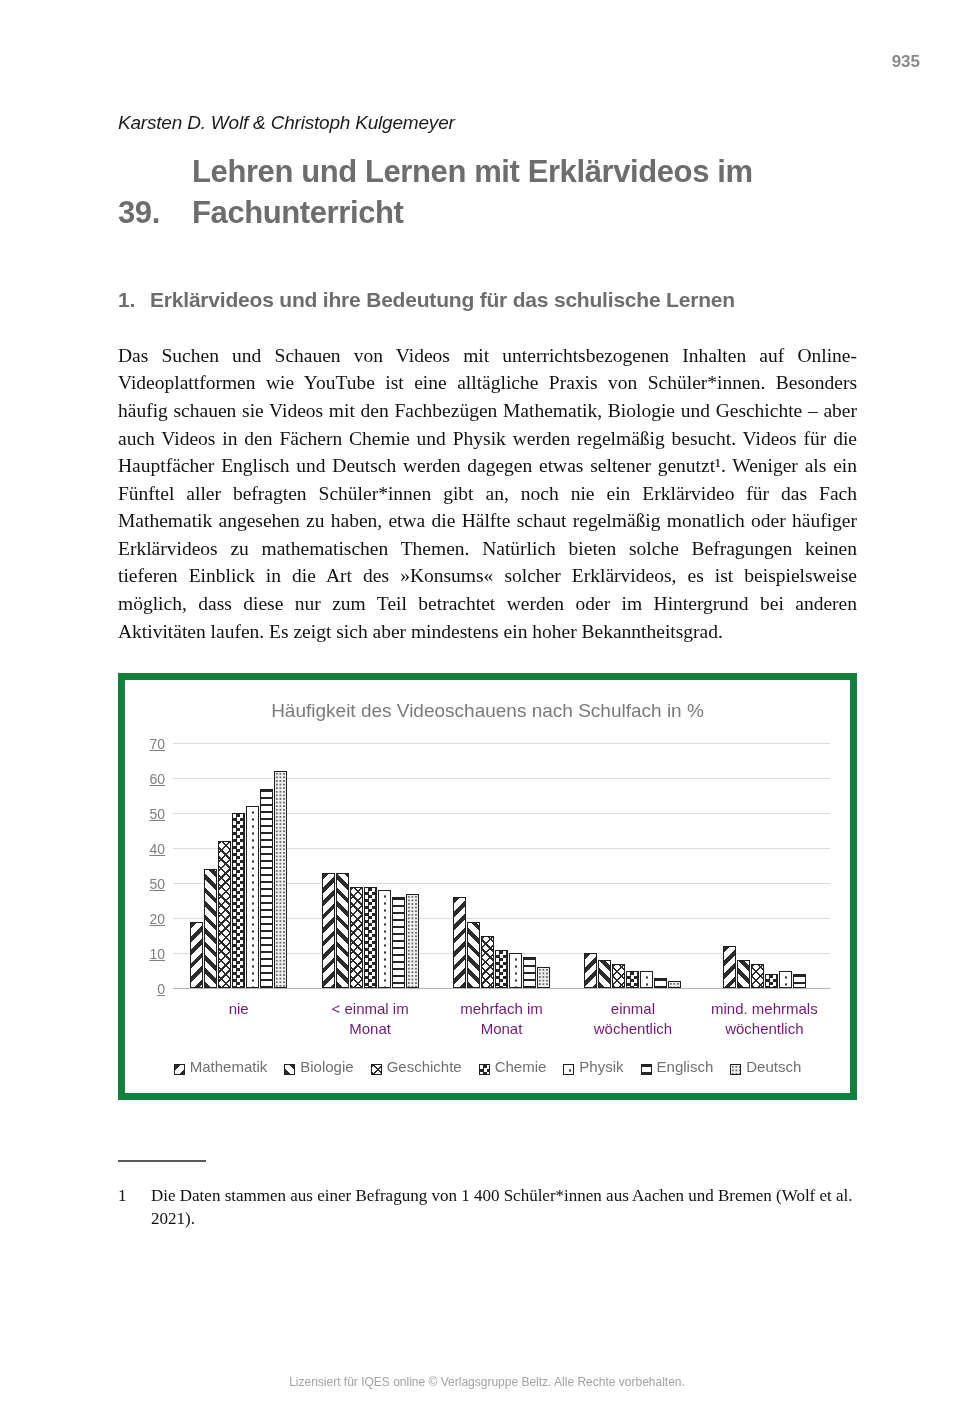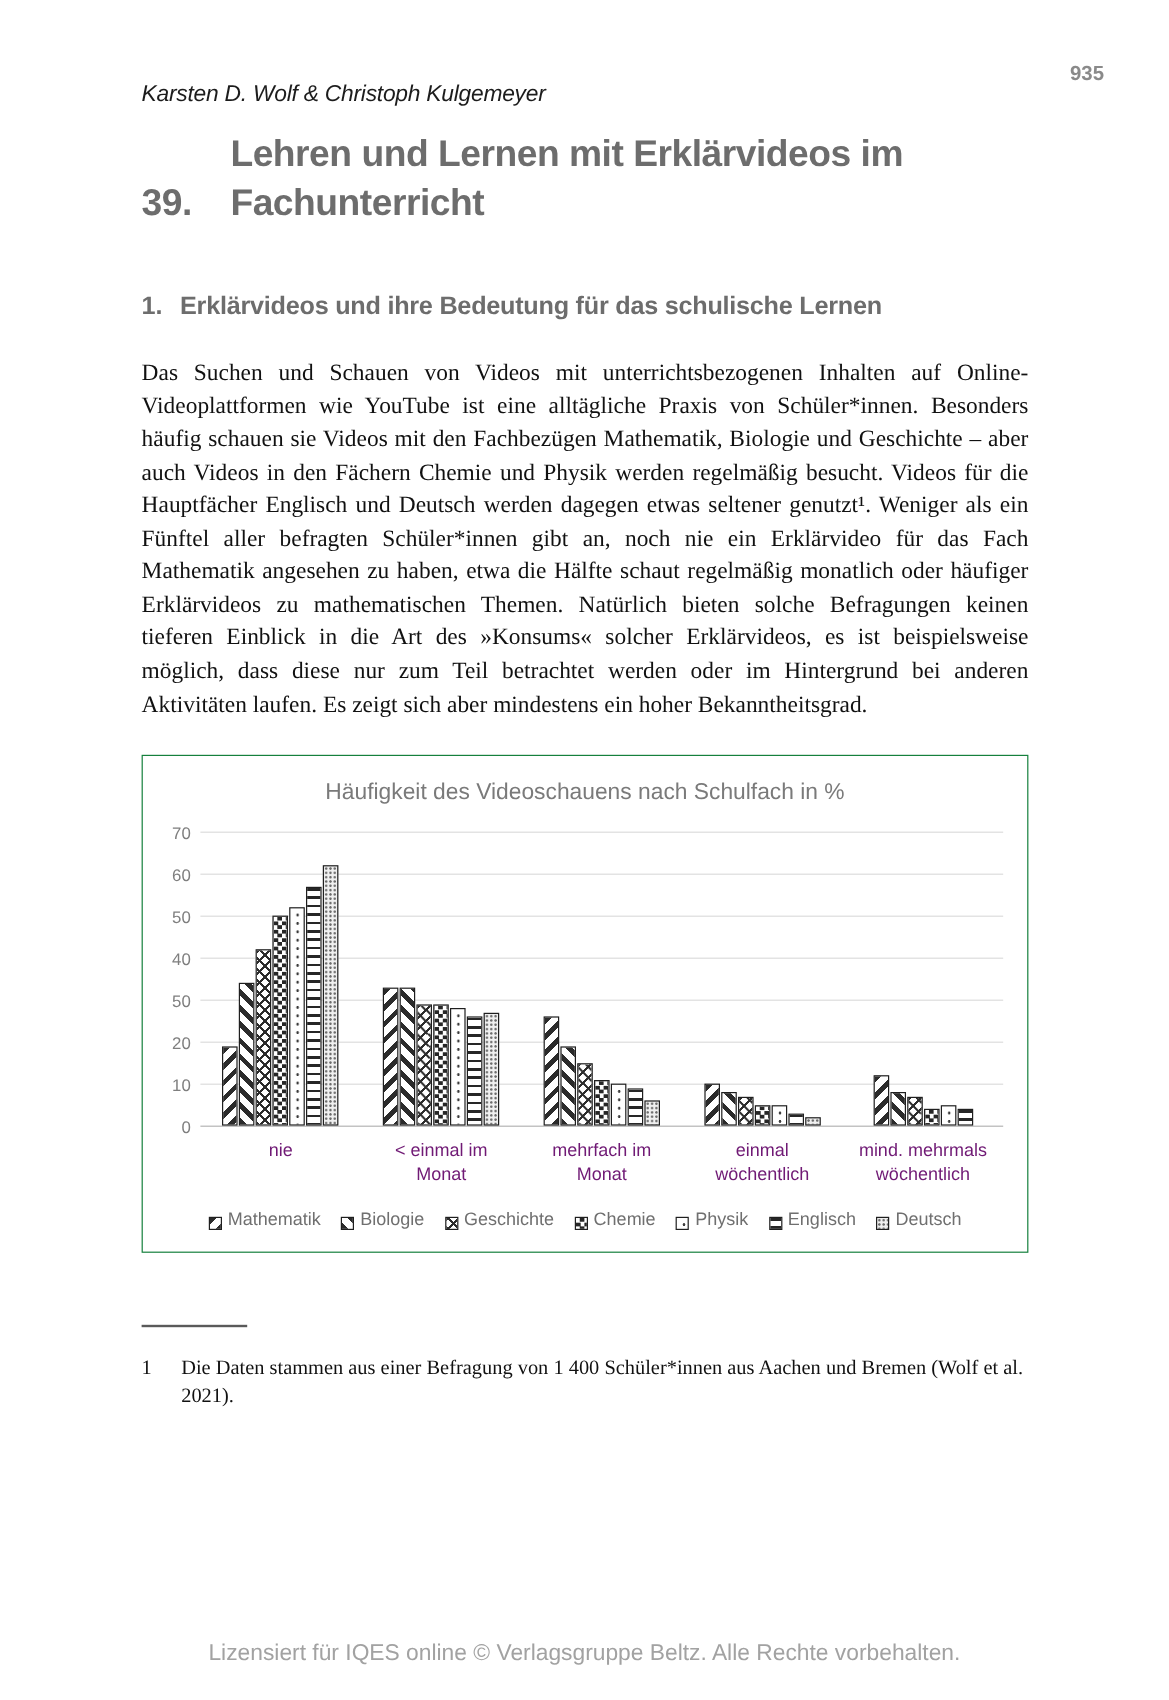--- a/index.html
+++ b/index.html
@@ -10,21 +10,21 @@
     font-family:"Liberation Serif", serif; color:#1a1a1a;
   }
   .content { padding:0 117px 0 118px; }
 
   .page-number {
     position:absolute; top:52px; right:54px;
     font-family:"Liberation Sans", sans-serif; font-weight:bold;
     font-size:17px; color:#8a8a8a;
   }
   .authors {
-    margin-top:68px;
+    margin-top:112px;
     font-family:"Liberation Sans", sans-serif; font-style:italic;
     font-size:19px; color:#1c1c1c; letter-spacing:-0.2px;
   }
   .chapter-title {
     display:flex; margin-top:18px;
     font-family:"Liberation Sans", sans-serif; font-weight:bold;
     font-size:31px; line-height:1.32; color:#6d6d6d; letter-spacing:-0.4px;align-items:flex-end;
   }
   .chapter-title .ch-num { width:74px; flex:none; }
   .chapter-title .ch-text { max-width:630px; }
@@ -36,31 +36,31 @@
   }
   .section-heading .sec-num { width:32px; flex:none; }
 
   .body-paragraph {
     margin-top:30px; font-size:19.5px; line-height:1.415;
     text-align:justify; color:#111;
   }
 
   
   .chart-box {
-    margin-top:28px; border:1px solid #15803d; background:#fff;
+    margin-top:28px; border:7px solid #15803d; background:#fff;
     padding:16px 14px 16px 14px;
     font-family:"Liberation Sans", sans-serif;
   }
   .chart-title {
     text-align:center; font-size:19px; color:#7a7a7a; margin-top:4px;
   }
   .plot-wrap { display:flex; margin-top:22px; }
   .axis-col { position:relative; width:34px; height:245px; flex:none; }
   .axis-col span {
-    position:absolute; right:8px; font-size:14px; color:#7f7f7f;
+    position:absolute; right:8px; font-size:14px; color:#7f7f7f;text-decoration:underline;
   }
   .plot { position:relative; flex:1; height:245px; margin-right:6px; }
   .gridline { position:absolute; left:0; right:0; height:1px; background:#dcdcdc; }
   .gridline.zero { background:#b5b5b5; }
   .bars-row {
     position:absolute; left:0; right:0; bottom:1px; top:0;
     display:flex; align-items:flex-end;
   }
   .bar-group {
     flex:1; display:flex; justify-content:center; align-items:flex-end; gap:1px;
@@ -103,21 +103,21 @@
     font-size:17.5px; color:#2b2b2b; letter-spacing:-0.2px;
   }
 
   .footnote-rule { margin-top:60px; width:88px; height:2px; background:#5a5a5a; }
   .footnote { display:flex; margin-top:22px; font-size:17px; line-height:1.4; color:#111; }
   .footnote .fn-num { width:33px; flex:none; }
   .footnote .fn-text { max-width:740px; }
 
   .footer-license {
     position:absolute; bottom:28px; left:0; right:0; text-align:center;
-    font-family:"Liberation Sans", sans-serif; font-size:19px; color:#a2a2a2;
+    font-family:"Liberation Sans", sans-serif; font-size:12px; color:#a2a2a2;
   }
 </style>
 </head>
 <body>
 
 <div class="page">
 
   <div class="page-number">935</div>
 
   <div class="content">

